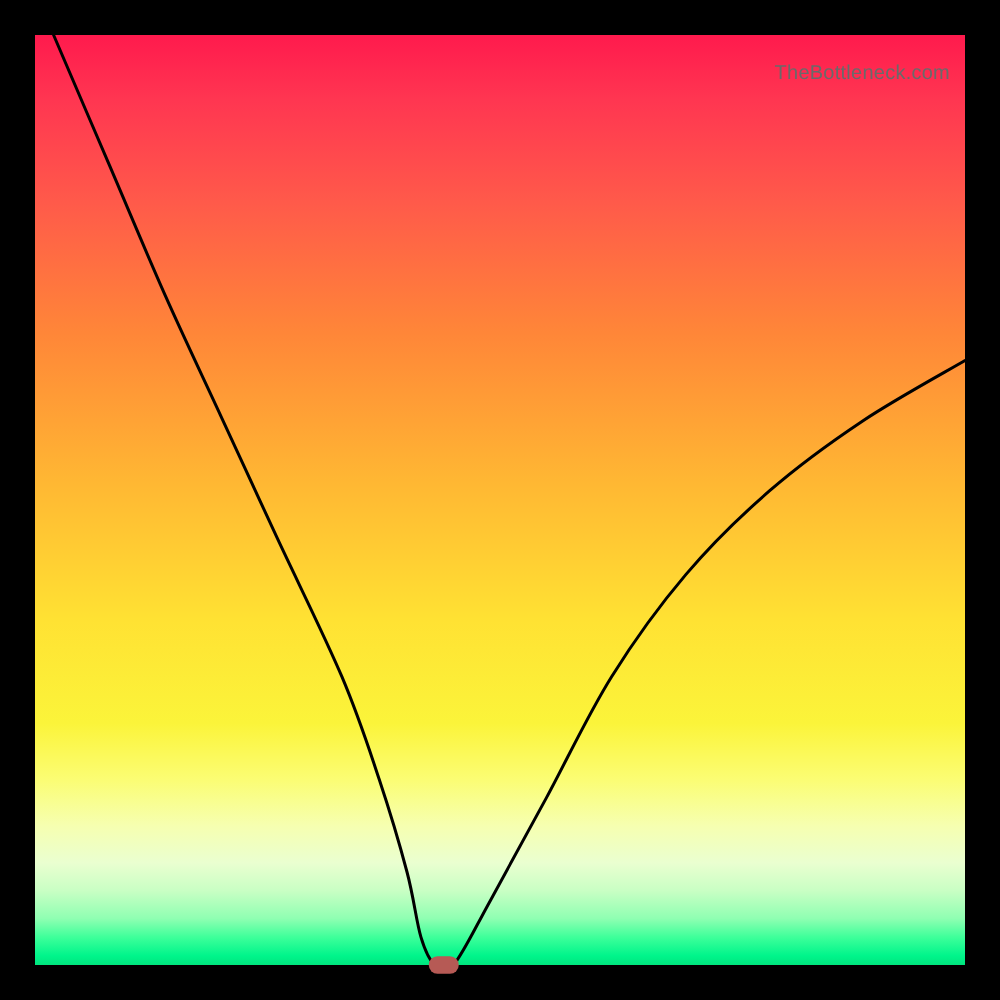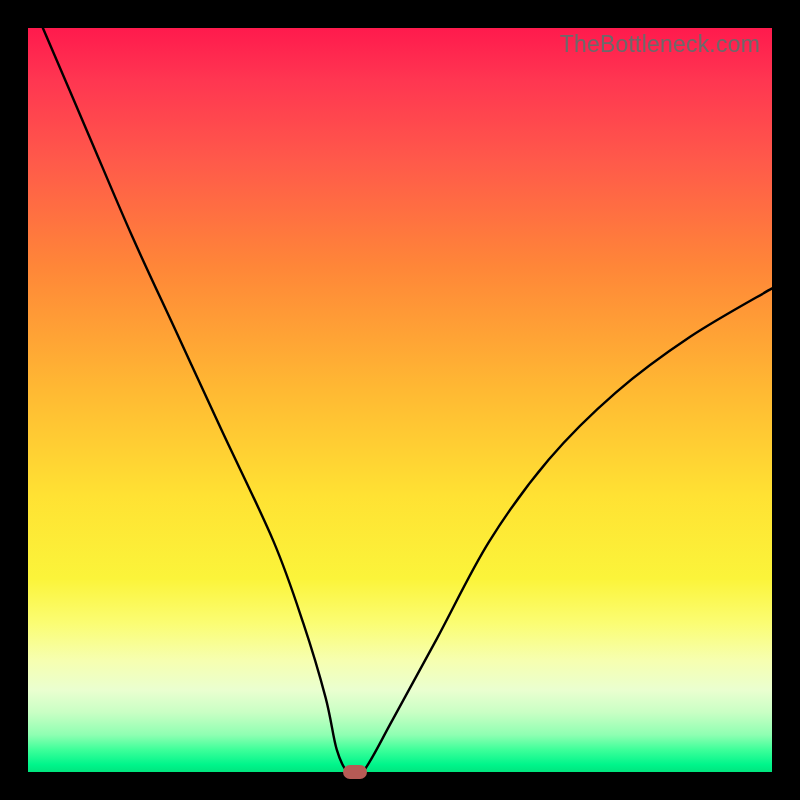--- a/index.html
+++ b/index.html
@@ -37,24 +37,24 @@
       #eaffd0 89%,
       #c9ffc4 92%,
       #8fffb2 95%,
       #3eff9a 97%,
       #00f58b 99%,
       #00e57e 100%
     );
   }
   .watermark {
     position: absolute;
-    top: 3px;
+    top: 22px;
     right: 12px;
     color: #6a6a6a;
-    font-size: 23px;
+    font-size: 16px;
     font-weight: 500;
     letter-spacing: 0.2px;
     user-select: none;
   }
   svg.curve {
     position: absolute;
     left: 0;
     top: 0;
     width: 744px;
     height: 744px;

